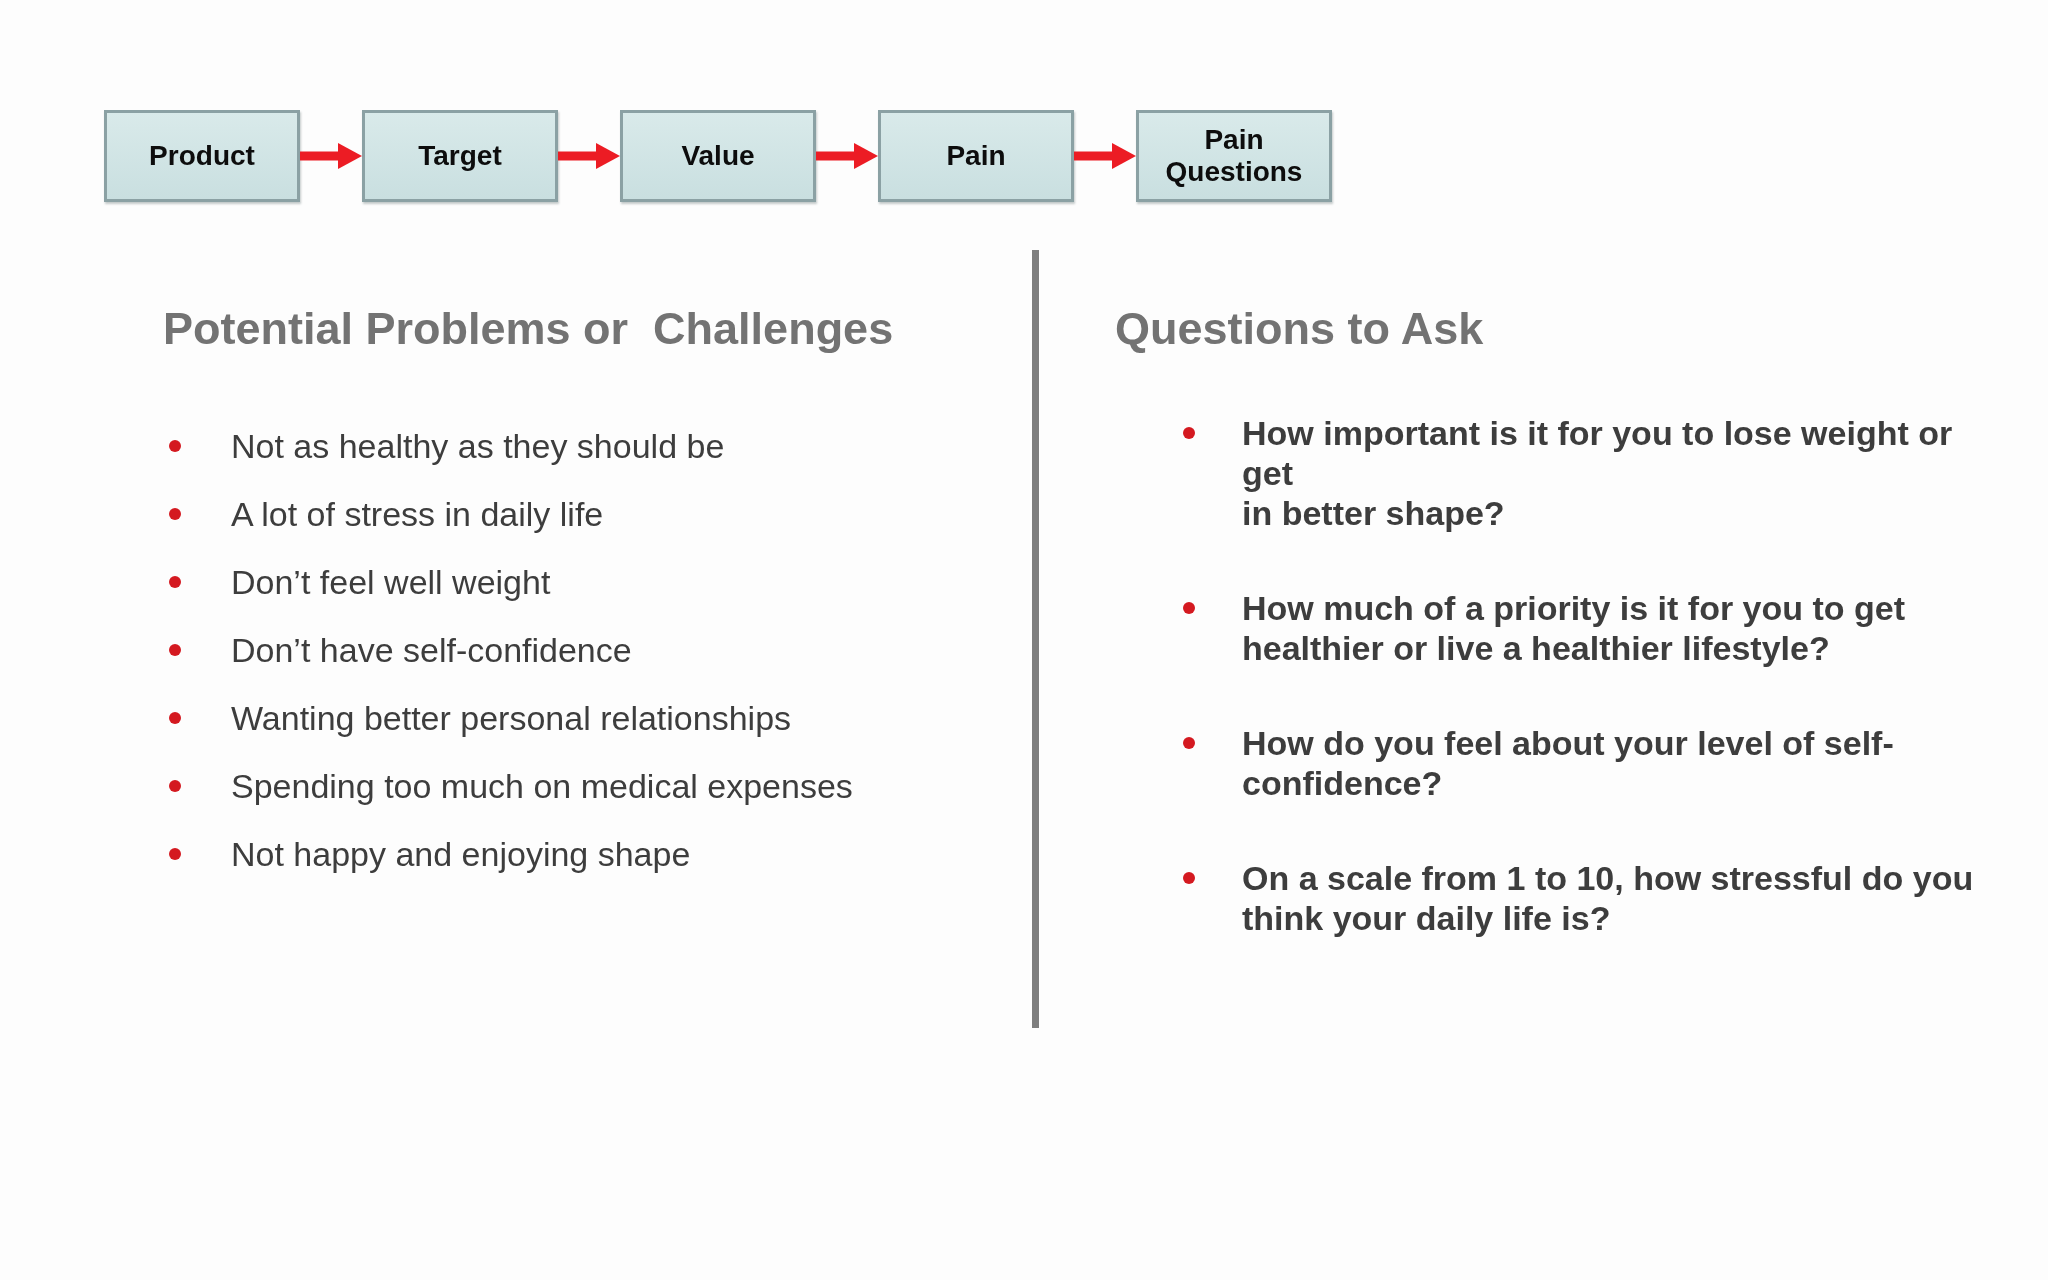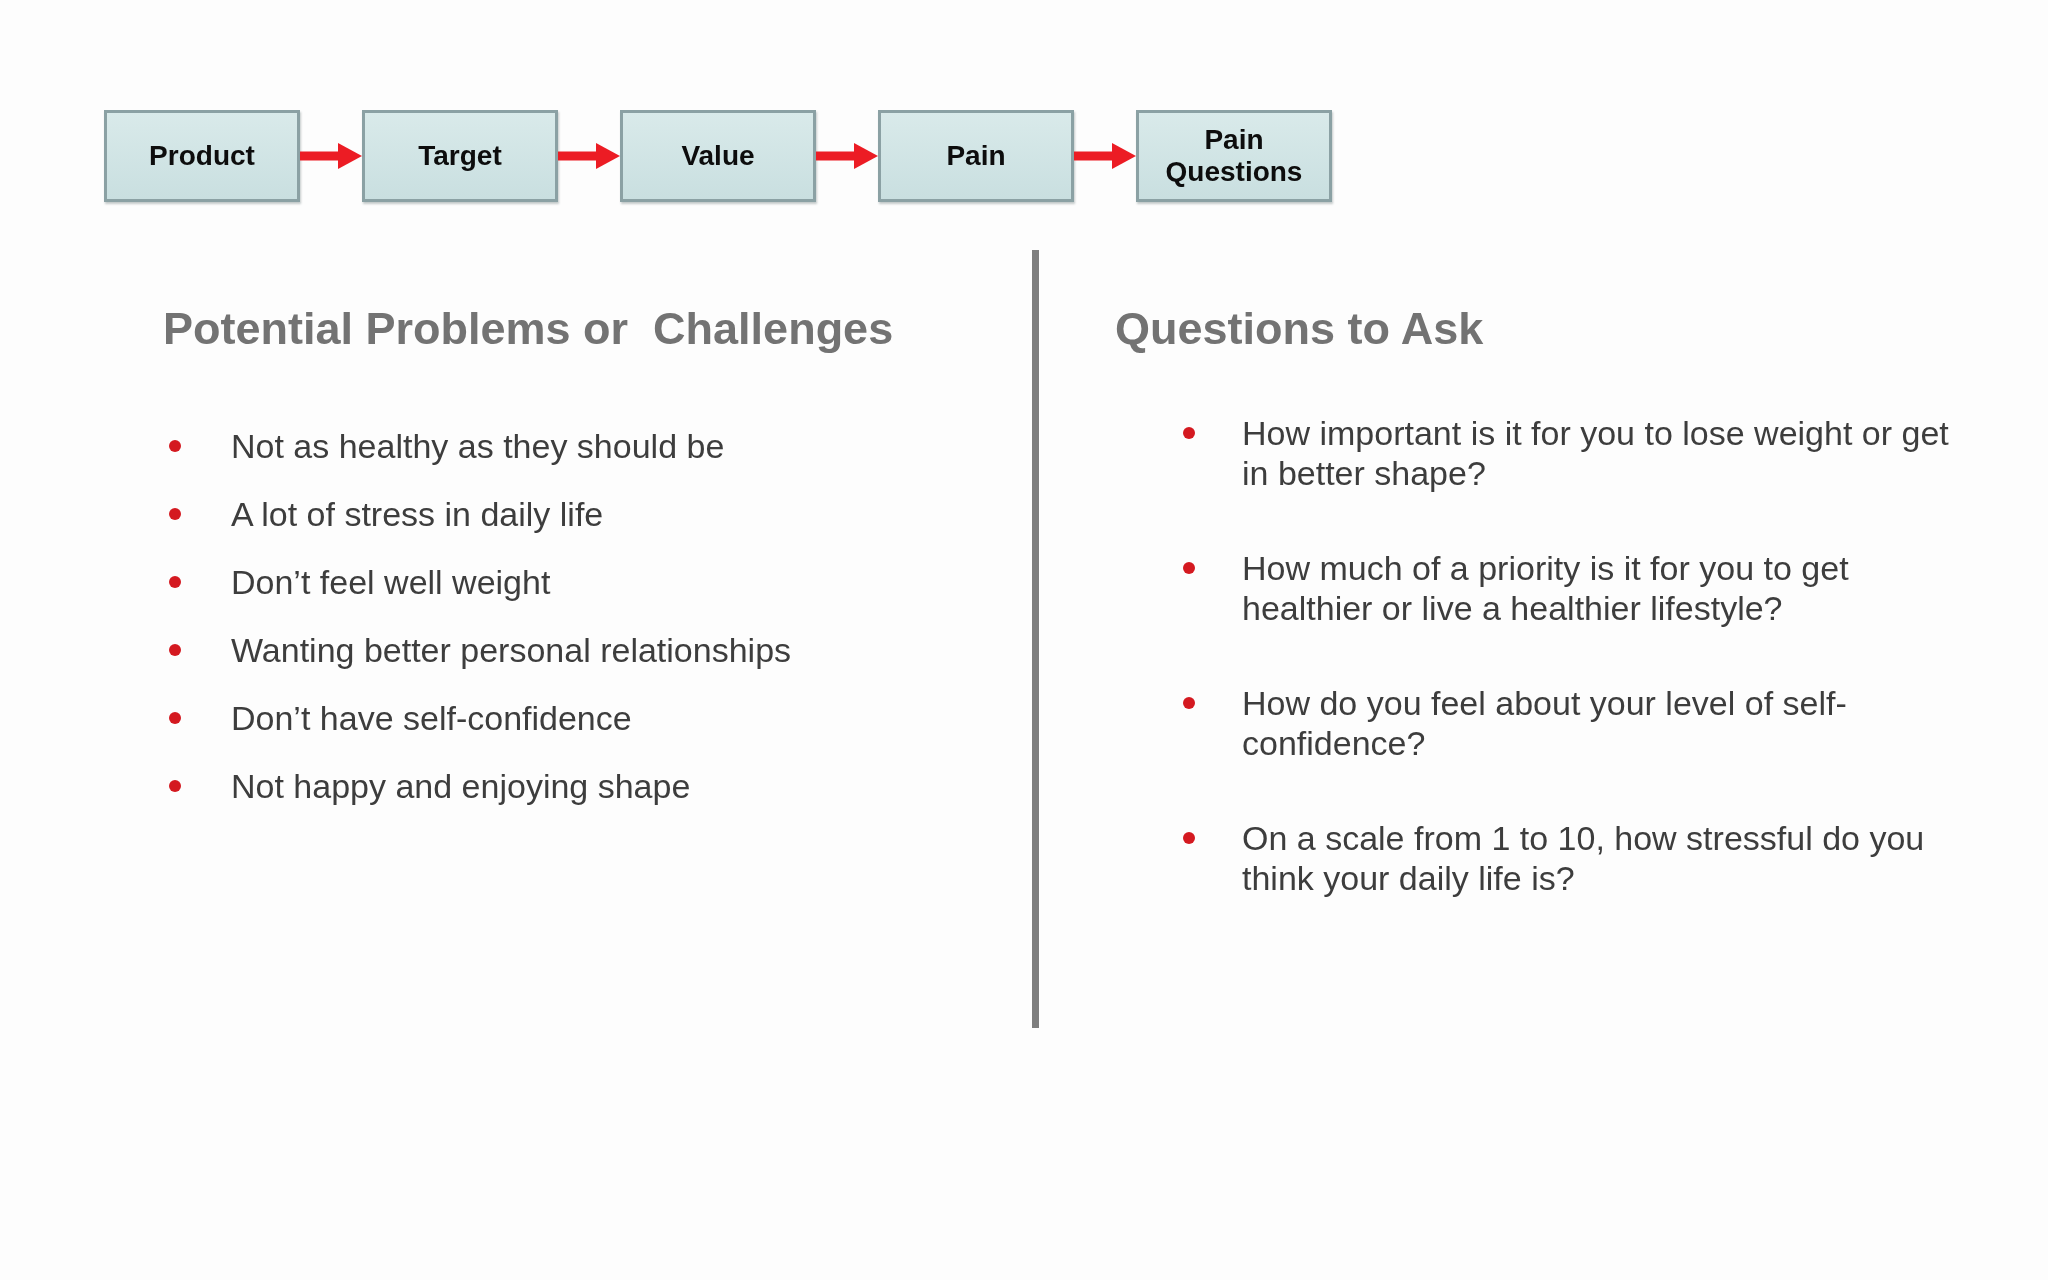--- a/index.html
+++ b/index.html
@@ -86,21 +86,21 @@
     background: #d41920;
   }
   .li-text { display: block; white-space: pre-wrap; }
 
   .left-list { left: 166px; top: 424px; width: 780px; }
   .left-list li { line-height: 42px; margin-bottom: 26px; }
   .left-list .dot { top: 15px; }
   .left-list .li-text { margin-left: 64px; }
 
   .right-list { left: 1180px; top: 412px; width: 790px; }
-  .right-list li { line-height: 40px; margin-bottom: 55px; }
+  .right-list li { line-height: 40px; margin-bottom: 55px; font-weight: bold; }
   .right-list .dot { top: 14px; }
   .right-list .li-text { margin-left: 61px; width: 745px; }
 </style>
 </head>
 <body>
 
 <div class="flow-row">
 
   <div class="flow-box">
     <span class="box-label">Product</span>
@@ -157,25 +157,29 @@
   <li>
     <span class="dot"></span>
     <span class="li-text">A lot of stress in daily life</span>
   </li>
   <li>
     <span class="dot"></span>
     <span class="li-text">Don’t feel well weight</span>
   </li>
   <li>
     <span class="dot"></span>
+    <span class="li-text">Don’t have self-confidence</span>
+  </li>
+  <li>
+    <span class="dot"></span>
     <span class="li-text">Wanting better personal relationships</span>
   </li>
   <li>
     <span class="dot"></span>
-    <span class="li-text">Don’t have self-confidence</span>
+    <span class="li-text">Spending too much on medical expenses</span>
   </li>
   <li>
     <span class="dot"></span>
     <span class="li-text">Not happy and enjoying shape</span>
   </li>
 </ul>
 
 <h2 class="col-heading heading-right">Questions to Ask</h2>
 
 <ul class="bullets right-list">

